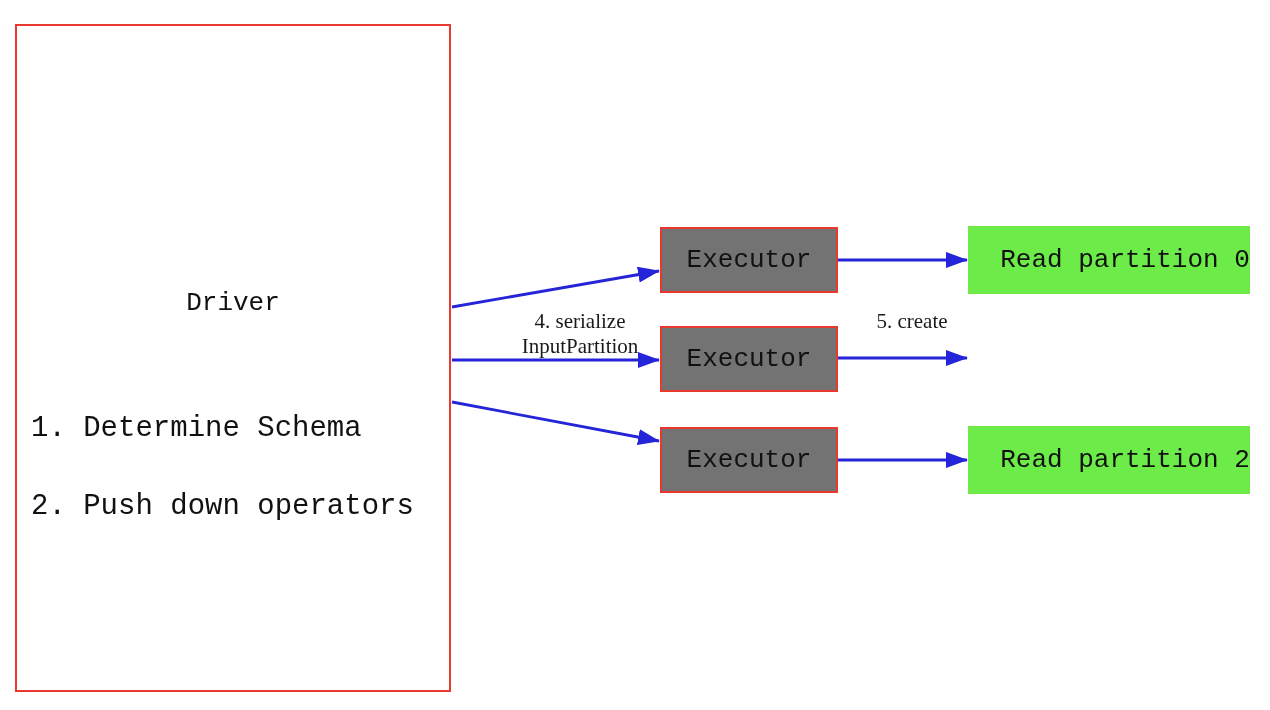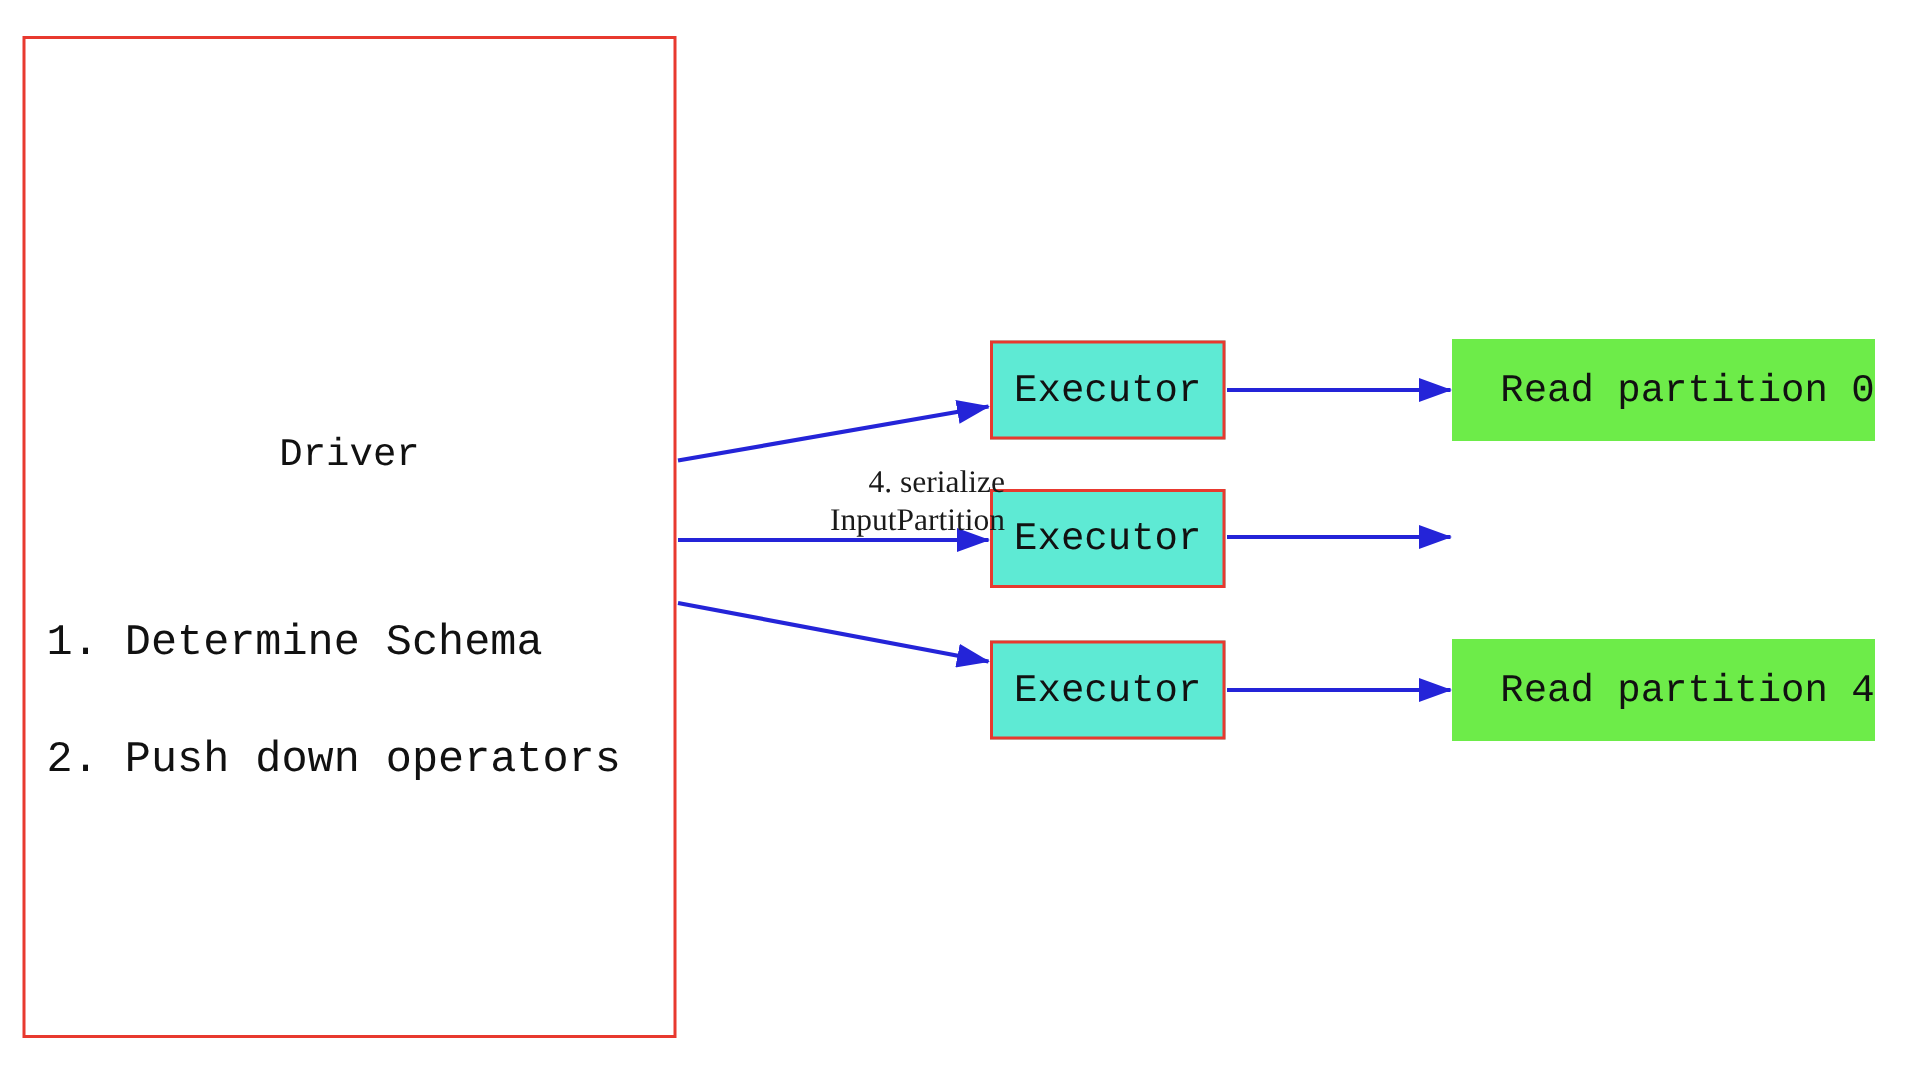--- a/index.html
+++ b/index.html
@@ -25,41 +25,42 @@
   .driver-title{
     position:absolute;left:15px;top:276px;width:436px;
     text-align:center;font-size:26px;line-height:30px;margin-top:12px;
   }
   .driver-steps{
     position:absolute;left:31px;top:364px;
     font-size:29px;line-height:26px;white-space:pre;
   }
   .step-line{white-space:pre;}
   .executor-box{
-    width:157px;height:66px;
+    width:178px;height:66px;
     border:2px solid var(--red-border,#e8392f);
-    background:#5eead4;font-size:26px;
+    background:#737373;font-size:26px;
   }
   .executor-0{left:660px;top:227px;}
   .executor-1{left:660px;top:326px;}
   .executor-2{left:660px;top:427px;}
   .partition-box{
     width:282px;height:68px;
     background:var(--green-fill,#6dec49);
     font-size:26px;
     padding-left:32px;
   }
   .partition-0{left:968px;top:226px;}
   .partition-1{left:968px;top:326px;}
   .partition-2{left:968px;top:426px;}
   .edge-label{
     position:absolute;
     font-family:"Liberation Serif","DejaVu Serif",serif;
-    font-size:21px;line-height:25px;text-align:right;
+    font-size:21px;line-height:25px;text-align:center;
     color:#1a1a1a;
+    margin-left:20px;
   }
   .label-serialize{left:450px;top:309px;width:220px;}
   .label-create-reader{left:800px;top:309px;width:184px;}
 </style>
 </head>
 <body>
 
 <div class="canvas">
 
   <svg class="arrows" viewBox="0 0 1270 710" xmlns="http://www.w3.org/2000/svg">
@@ -92,24 +93,25 @@
     <span>Executor</span>
   </div>
   <div class="box executor-box executor-2">
     <span>Executor</span>
   </div>
 
   <div class="box partition-box partition-0">
     <span>Read partition 0</span>
   </div>
   <div class="box partition-box partition-2">
-    <span>Read partition 4</span>
+    <span>Read partition 2</span>
   </div>
 
   <div class="edge-label label-serialize">
     <div>4. serialize</div>
     <div>InputPartition</div>
   </div>
 
   <div class="edge-label label-create-reader">
+    <div>5. create</div>
   </div>
 
 </div>
 
 </body></html>

